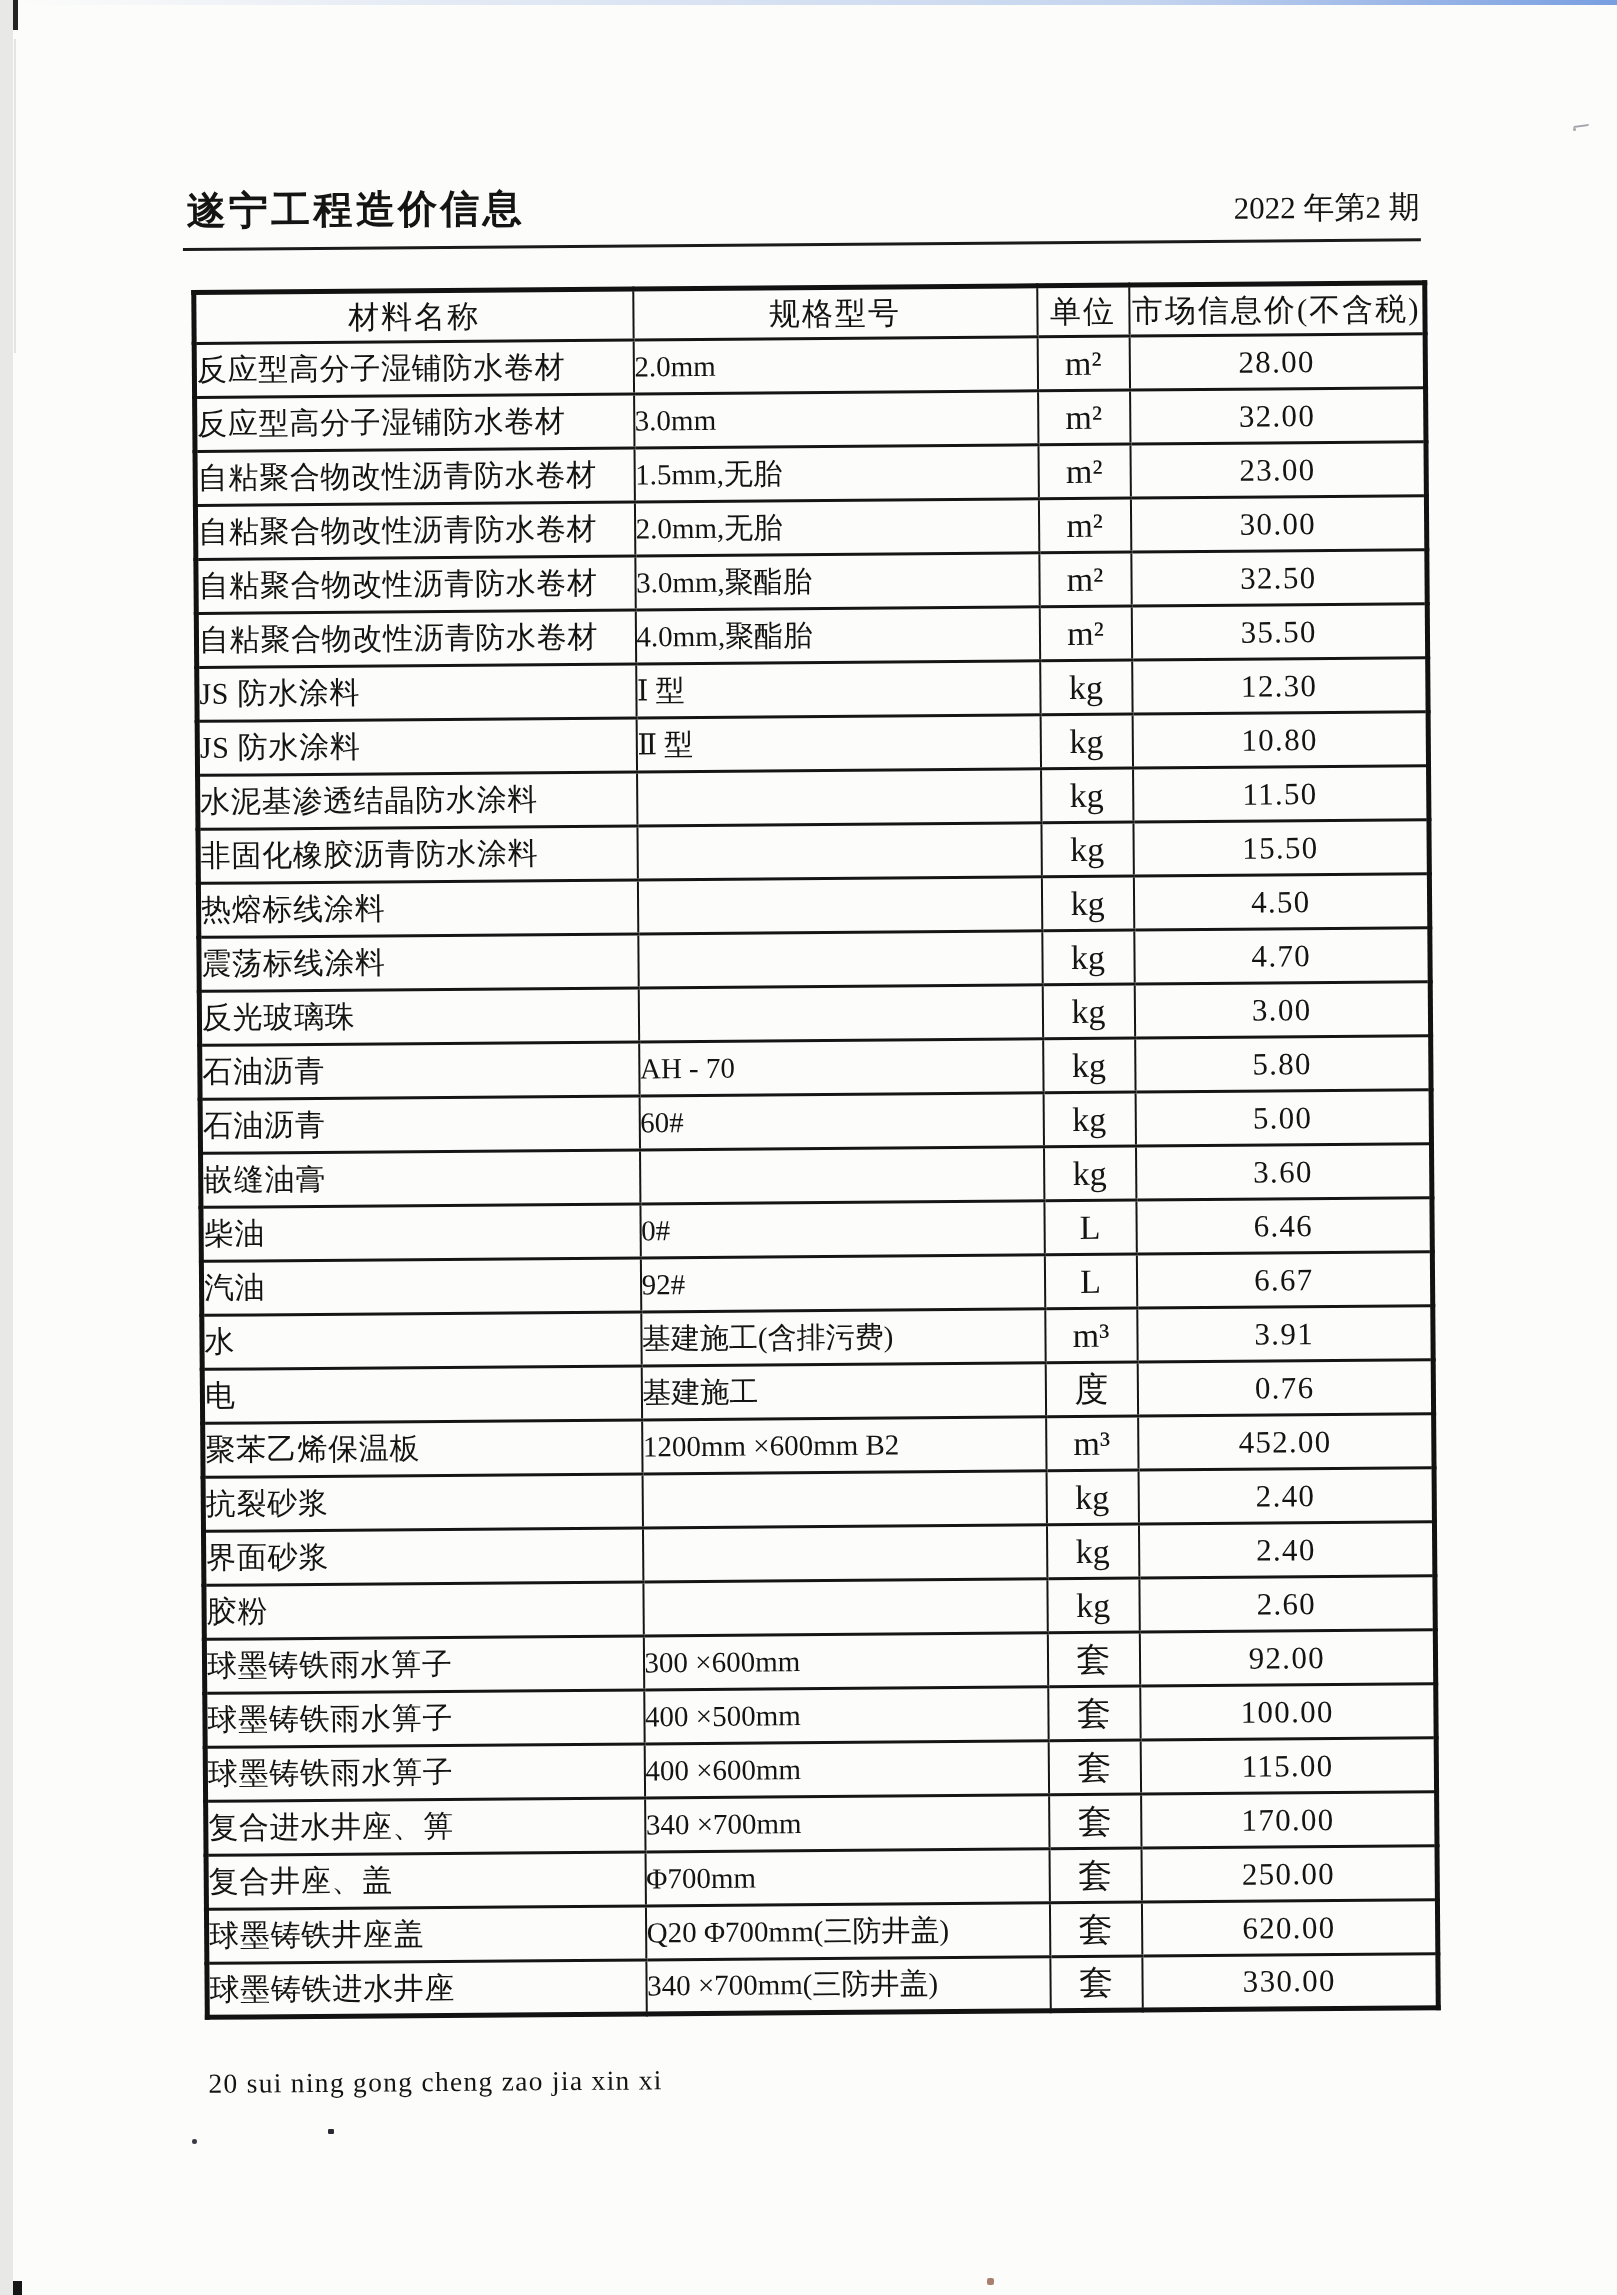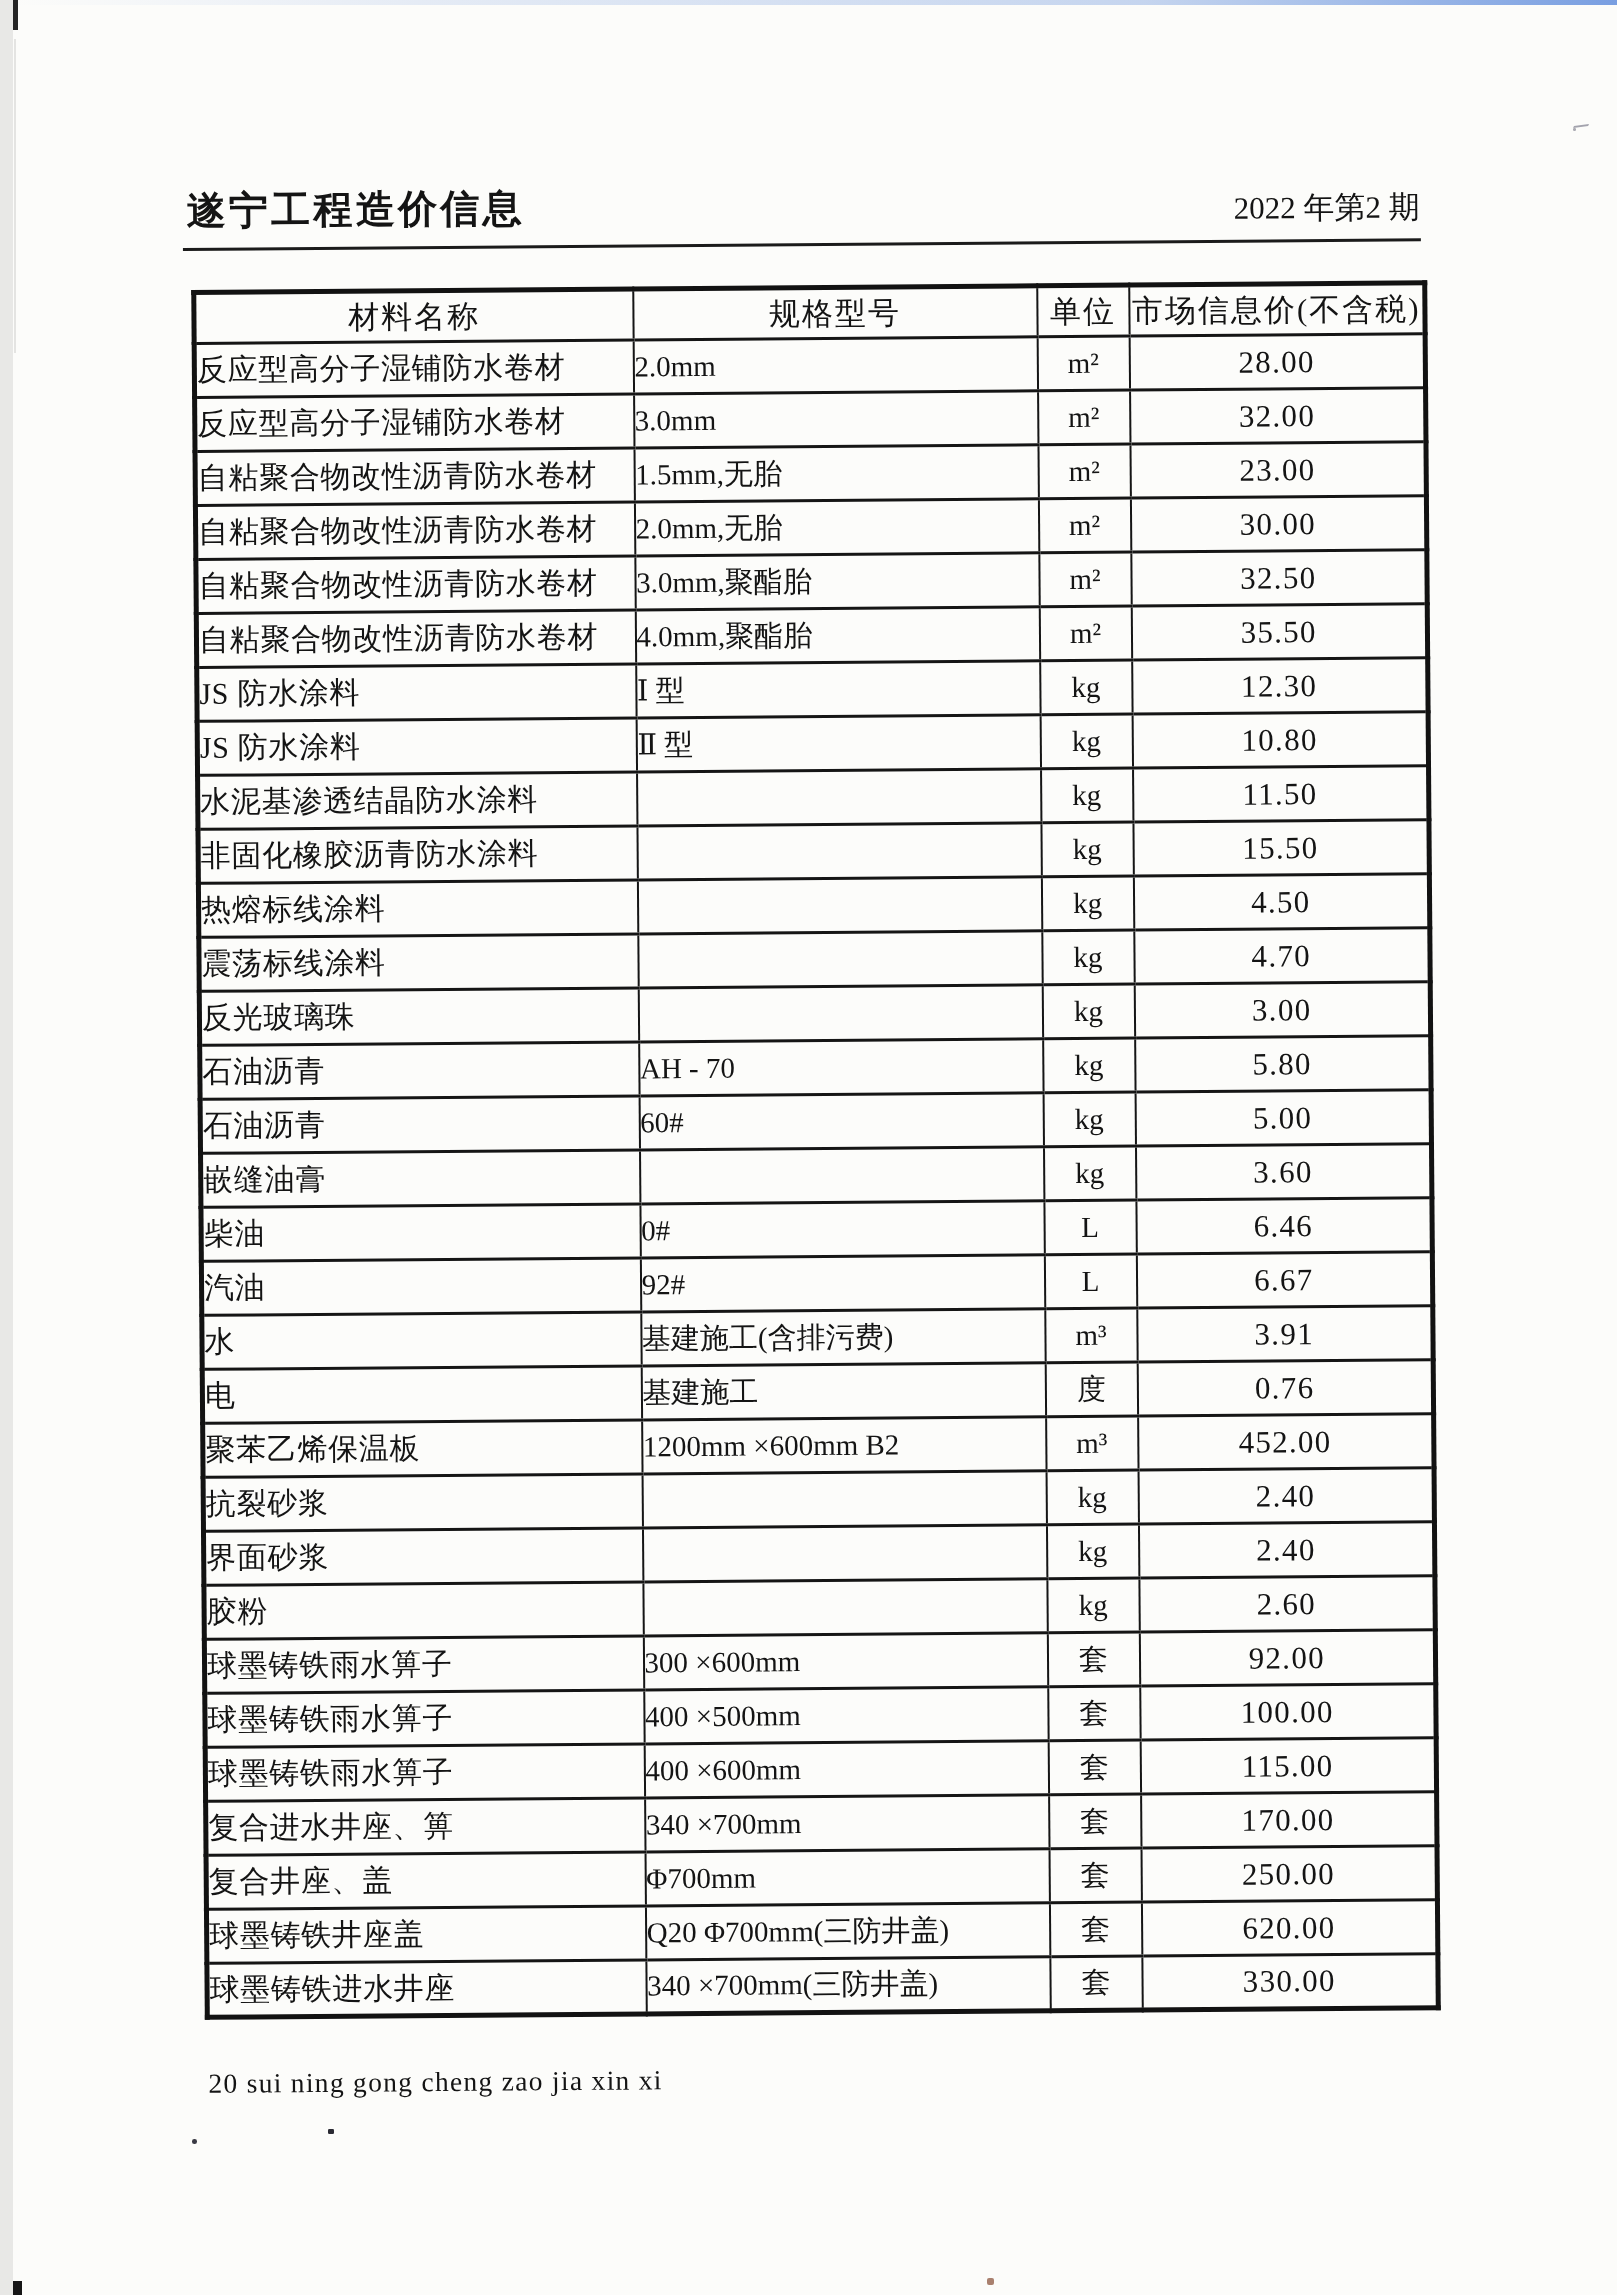--- a/index.html
+++ b/index.html
@@ -40,21 +40,21 @@
     border-top:3.9px solid #151515;
     overflow:hidden;white-space:nowrap;
     vertical-align:middle;
     padding:0;
   }
   table.price thead tr{height:51px;}
   table.price tbody tr{height:54px;}
   th{font-weight:400;font-size:31px;text-align:center;letter-spacing:2px;}
   td.name{text-align:left;padding-left:15.7px;font-size:30px;letter-spacing:0.7px;}
   td.spec{text-align:left;padding-left:10.5px;font-size:29px;}
-  td.unit{text-align:center;font-size:29px;}
+  td.unit{text-align:center;font-size:34px;}
   td.priceval{text-align:center;font-size:31px;letter-spacing:1.3px;}
   .footer{
     position:absolute;left:188px;top:2063px;
     font-size:27.5px;letter-spacing:1.3px;white-space:nowrap;
   }
   
   .edge-top{
     position:absolute;left:0;top:0;width:100%;height:4.6px;
     background:linear-gradient(90deg,rgba(170,195,235,0) 0%,rgba(160,185,230,0.25) 25%,rgba(130,165,225,0.45) 70%,rgba(95,140,220,0.85) 100%);
   }

